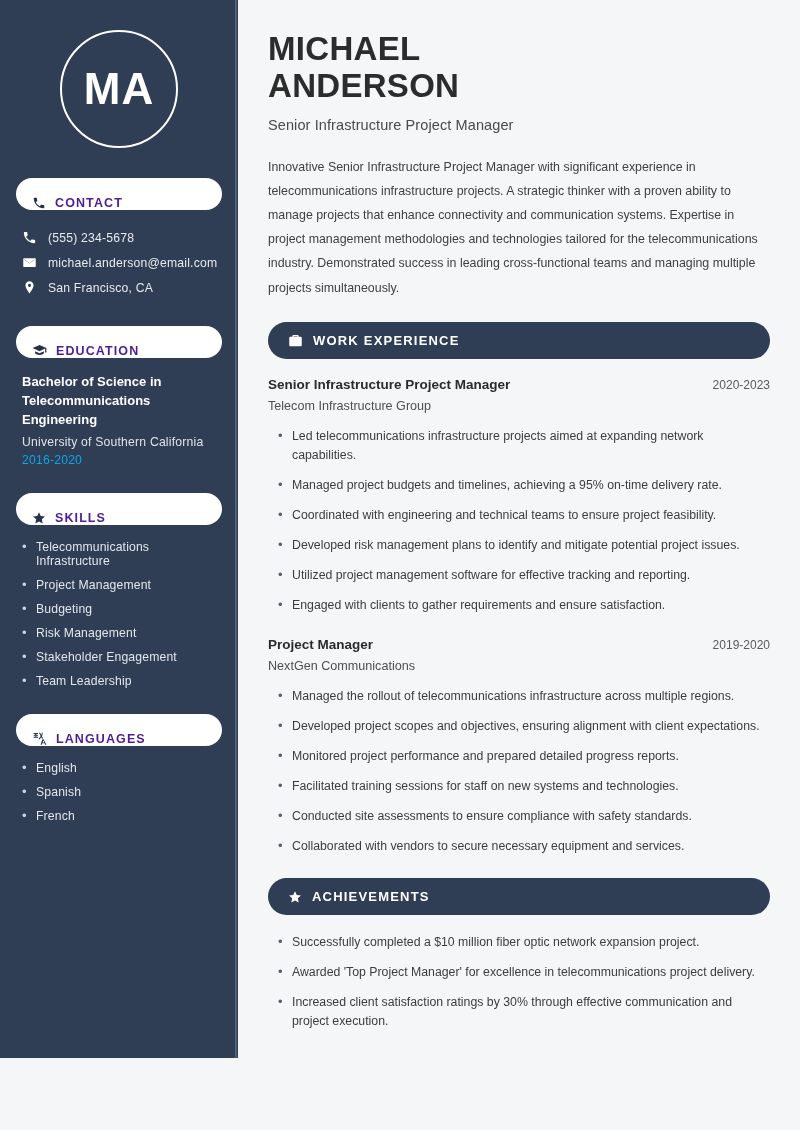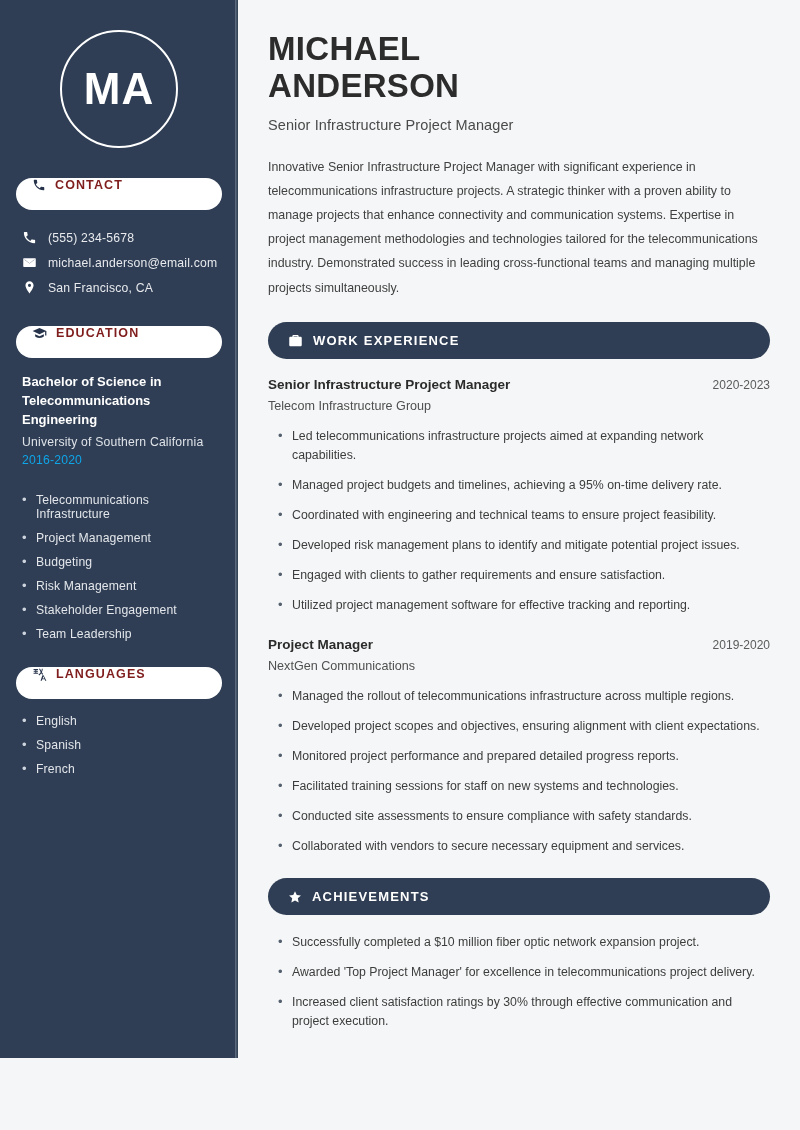--- a/index.html
+++ b/index.html
@@ -28,24 +28,24 @@
 
   .monogram-wrap { display:flex; justify-content:center; margin-top:4px; margin-bottom:30px; }
   .monogram {
     width:118px; height:118px; border-radius:50%;
     border:2px solid #ffffff;
     display:flex; align-items:center; justify-content:center;
     font-size:44px; font-weight:bold; letter-spacing:1px; color:#fff;
   }
 
   .pill {
-    background:#ffffff; color:#7f1d1d;
+    background:#ffffff; color:#4c1d95;
     border-radius:30px;
     height:32px;
-    display:flex; align-items:flex-start;
+    display:flex; align-items:flex-end;
     padding:0 16px;
     gap:9px;
     margin-bottom:15px;
   }
   .pill .pill-label {
     font-size:12.5px; font-weight:bold; letter-spacing:1.1px;
   }
   .pill svg { flex:0 0 auto; display:block; }
 
   .contact-list { margin-bottom:26px; }
@@ -159,20 +159,28 @@
       </span>
       <span class="pill-label">EDUCATION</span>
     </div>
 
     <div class="edu-block">
       <div class="edu-degree">Bachelor of Science in Telecommunications Engineering</div>
       <div class="edu-school">University of Southern California</div>
       <div class="edu-years">2016-2020</div>
     </div>
 
+    <div class="pill">
+      <span>
+        <svg width="14" height="14" viewBox="0 0 24 24" fill="#26334a">
+          <path d="M12 2l3 6.6 7.2.8-5.4 4.9 1.5 7.1L12 17.8 5.7 21.4l1.5-7.1L1.8 9.4 9 8.6 12 2z"></path>
+        </svg>
+      </span>
+      <span class="pill-label">SKILLS</span>
+    </div>
 
     <ul class="side-list">
       <li>Telecommunications Infrastructure</li>
       <li>Project Management</li>
       <li>Budgeting</li>
       <li>Risk Management</li>
       <li>Stakeholder Engagement</li>
       <li>Team Leadership</li>
     </ul>
 
@@ -218,22 +226,22 @@
       <div class="job-head">
         <span class="job-title">Senior Infrastructure Project Manager</span>
         <span class="job-dates">2020-2023</span>
       </div>
       <div class="job-company">Telecom Infrastructure Group</div>
       <ul class="bullets">
         <li>Led telecommunications infrastructure projects aimed at expanding network capabilities.</li>
         <li>Managed project budgets and timelines, achieving a 95% on-time delivery rate.</li>
         <li>Coordinated with engineering and technical teams to ensure project feasibility.</li>
         <li>Developed risk management plans to identify and mitigate potential project issues.</li>
+        <li>Utilized project management software for effective tracking and reporting.</li>
         <li>Engaged with clients to gather requirements and ensure satisfaction.</li>
-        <li>Utilized project management software for effective tracking and reporting.</li>
       </ul>
     </div>
 
     <div class="job">
       <div class="job-head">
         <span class="job-title">Project Manager</span>
         <span class="job-dates">2019-2020</span>
       </div>
       <div class="job-company">NextGen Communications</div>
       <ul class="bullets">

